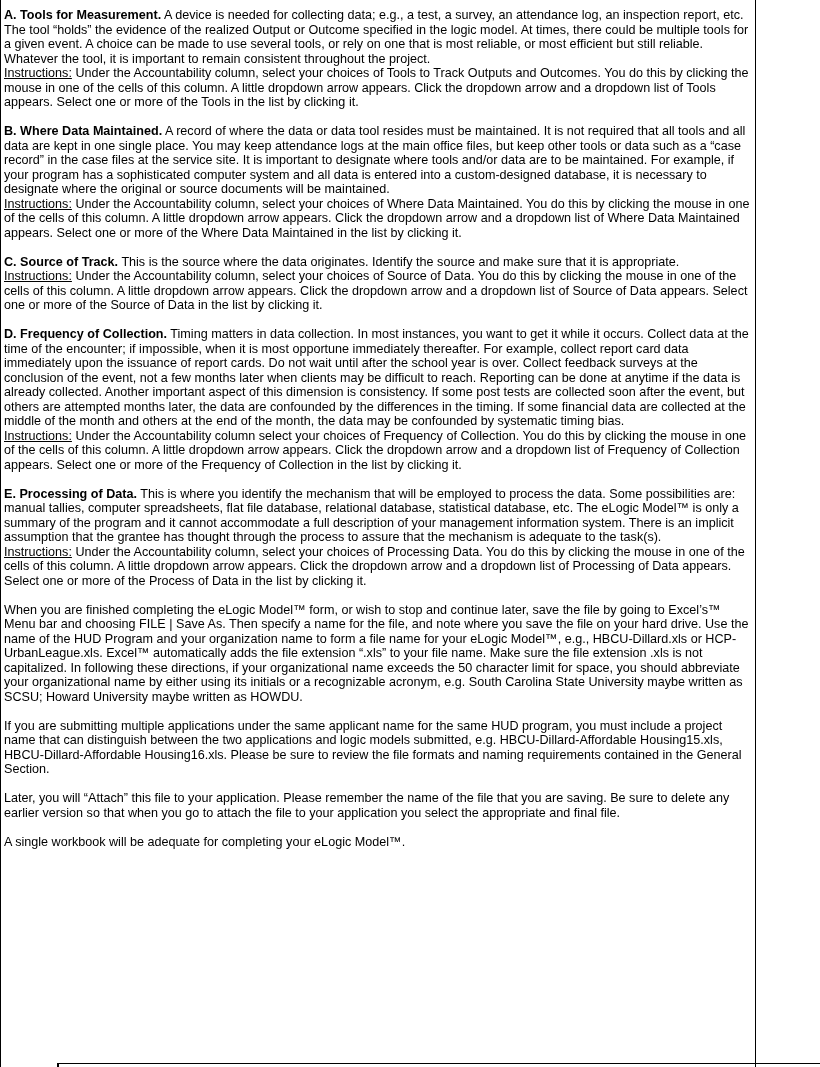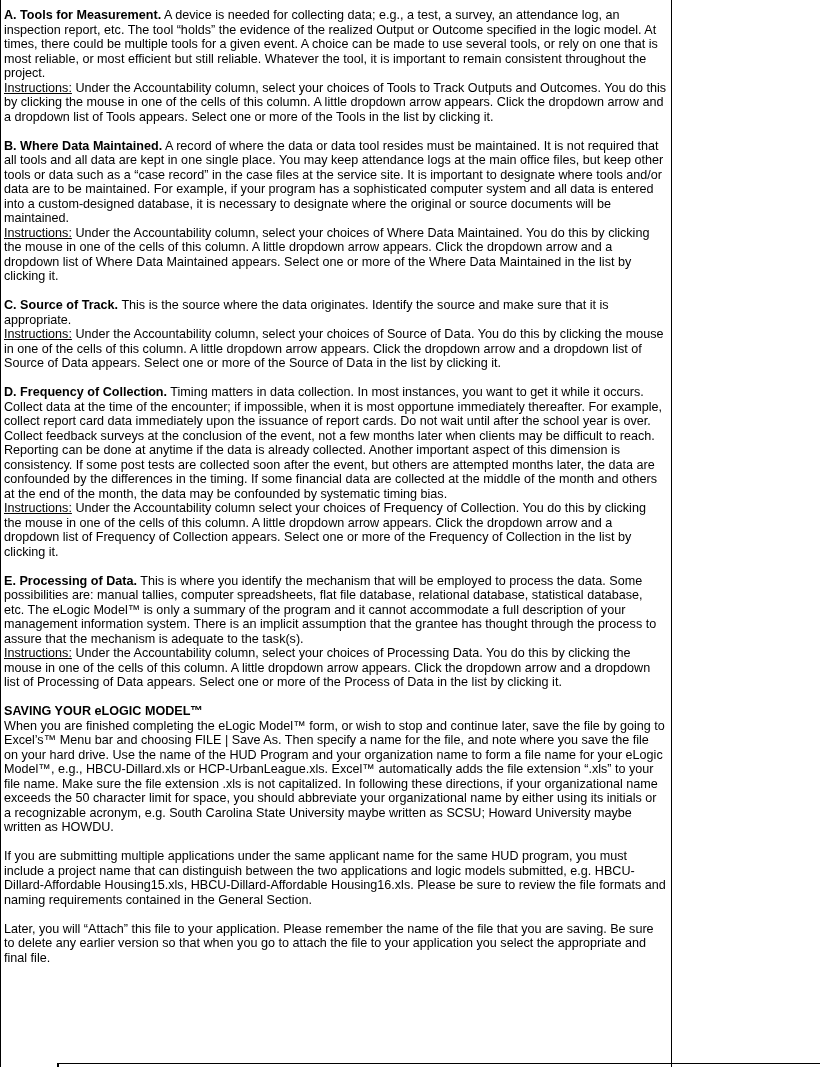--- a/index.html
+++ b/index.html
@@ -11,21 +11,21 @@
     overflow: hidden;
     font-family: "Liberation Sans", "DejaVu Sans", sans-serif;
     font-size: 12.6px;
     line-height: 14.5px;
     color: #000000;
     -webkit-font-smoothing: antialiased;
   }
   .page {
     position: absolute;
     top: 0; left: 0;
-    width: 672px;
+    width: 756px;
     height: 1067px;
     border-left: 1.5px solid #000000;
     border-right: 1.5px solid #000000;
     padding: 8px 5px 16px 3px;
     background: #ffffff;
   }
   .section { margin-bottom: 14.5px; }
   .flow { text-align: left; }
   .b { font-weight: bold; }
   .u { text-decoration: underline; }
@@ -72,22 +72,22 @@
     <div class="flow"><span class="b">D. Frequency of Collection.</span> <span>Timing matters in data collection. In most instances, you want to get it while it occurs. Collect data at the time of the encounter; if impossible, when it is most opportune immediately thereafter.  For example, collect report card data immediately upon the issuance of report cards. Do not wait until after the school year is over.  Collect feedback surveys at the conclusion of the event, not a few months later when clients may be difficult to reach. Reporting can be done at anytime if the data is already collected.   Another important aspect of this dimension is consistency.  If some post tests are collected soon after the event, but others are attempted months later, the data are confounded by the differences in the timing.  If some financial data are collected at the middle of the month and others at the end of the month, the data may be confounded by systematic timing bias.</span></div>
     <div class="flow"><span class="u">Instructions:</span> <span>Under the Accountability column select your choices of Frequency of Collection.  You do this by clicking the mouse in one of the cells of this column.  A little dropdown arrow appears.  Click the dropdown arrow and a dropdown list of Frequency of Collection appears.  Select one or more of the Frequency of Collection in the list by clicking it.</span></div>
   </div>
 
   <div class="section">
     <div class="flow"><span class="b">E. Processing of Data.</span> <span>This is where you identify the mechanism that will be employed to process the data.  Some possibilities are: manual tallies, computer spreadsheets, flat file database, relational database, statistical database, etc.  The eLogic Model™ is only a summary of the program and it cannot accommodate a full description of your management information system. There is an implicit assumption that the grantee has thought through the process to assure that the mechanism is adequate to the task(s).</span></div>
     <div class="flow"><span class="u">Instructions:</span> <span>Under the Accountability column, select your choices of Processing Data.  You do this by clicking the mouse in one of the cells of this column.  A little dropdown arrow appears.  Click the dropdown arrow and a dropdown list of Processing of Data appears.  Select one or more of the Process of Data in the list by clicking it.</span></div>
   </div>
 
   <div class="saving">
-    <div class="saving-heading flow">SAVING YOUR eLOGIC MODEL™</div>
     <div class="para flow">When you are finished completing the eLogic Model™ form, or wish to stop and continue later, save the file by going to Excel’s™ Menu bar and choosing FILE | Save As.  Then specify a name for the file, and note where you save the file on your hard drive. Use the name of the HUD Program and your organization name to form a file name for your eLogic Model™,  e.g., HBCU-Dillard.xls or HCP-UrbanLeague.xls. Excel™ automatically adds the file extension “.xls” to your file name. Make sure the file extension .xls is not capitalized. In following these directions, if your organizational name exceeds the 50 character limit for space, you should abbreviate your organizational name by either using its initials or a recognizable acronym, e.g. South Carolina State University maybe written as SCSU; Howard University maybe written as HOWDU.</div>
     <div class="para flow">If you are submitting multiple applications under the same applicant name for the same HUD program, you must include a project name that can distinguish between the two applications and logic models submitted, e.g. HBCU-Dillard-Affordable Housing15.xls, HBCU-Dillard-Affordable Housing16.xls. Please be sure to review the file formats and naming requirements contained in the General Section.</div>
     <div class="para flow">Later, you will “Attach” this file to your application. Please remember the name of the file that you are saving.  Be sure to delete any earlier version so that when you go to attach the file to your application you select the appropriate and final file.</div>
+    <div class="para flow">A single workbook will be adequate for completing your eLogic Model™.</div>
   </div>
 
 </div>
 
 <div class="bottom-gridline"></div>
 <div class="bottom-tick"></div>
 
 </body></html>

